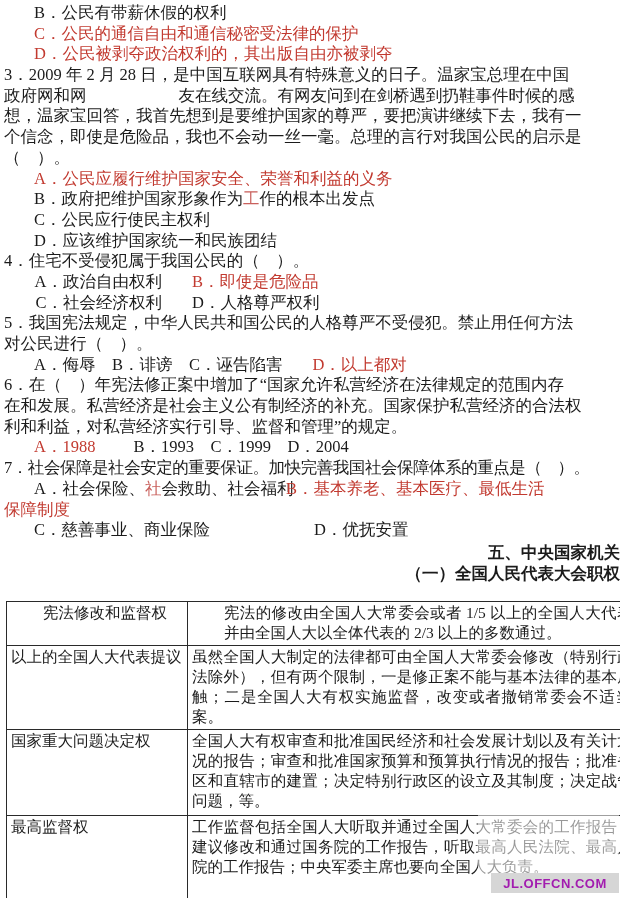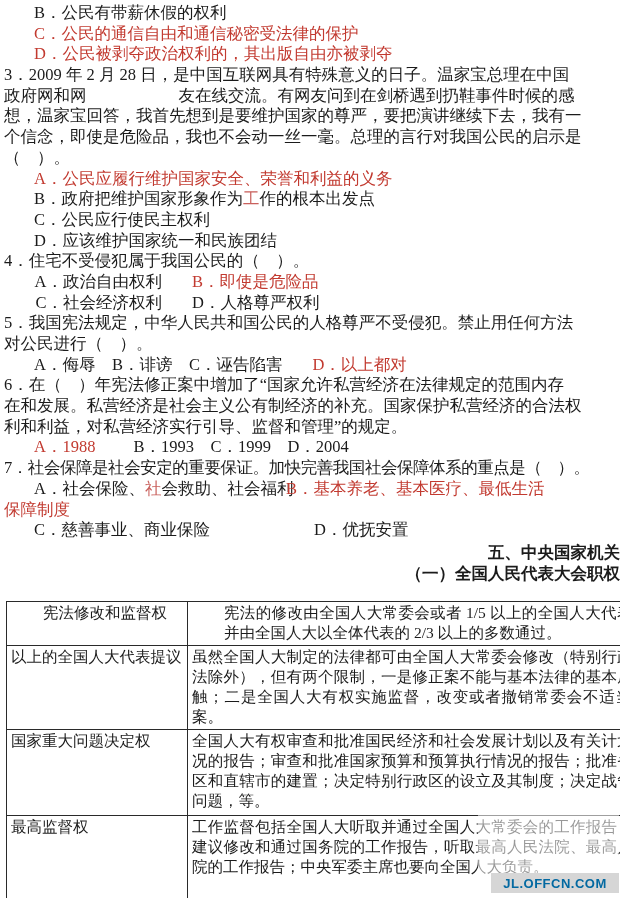--- a/index.html
+++ b/index.html
@@ -62,21 +62,21 @@
     position:absolute;
     left:491px;top:873px;width:128px;height:20px;
     background:#d6d6d6;
     display:flex;align-items:center;justify-content:center;
   }
   .wm-text{
     font-family:"Liberation Sans","DejaVu Sans",sans-serif;
     font-weight:bold;
     font-size:13px;
     letter-spacing:0.5px;
-    color:#0369a1;
+    color:#a21caf;
     white-space:nowrap;
   }
 </style>
 </head>
 <body>
 
 <div class="doc">
 
   <div class="line opt">B．公民有带薪休假的权利</div>
   <div class="line opt red">C．公民的通信自由和通信秘密受法律的保护</div>

